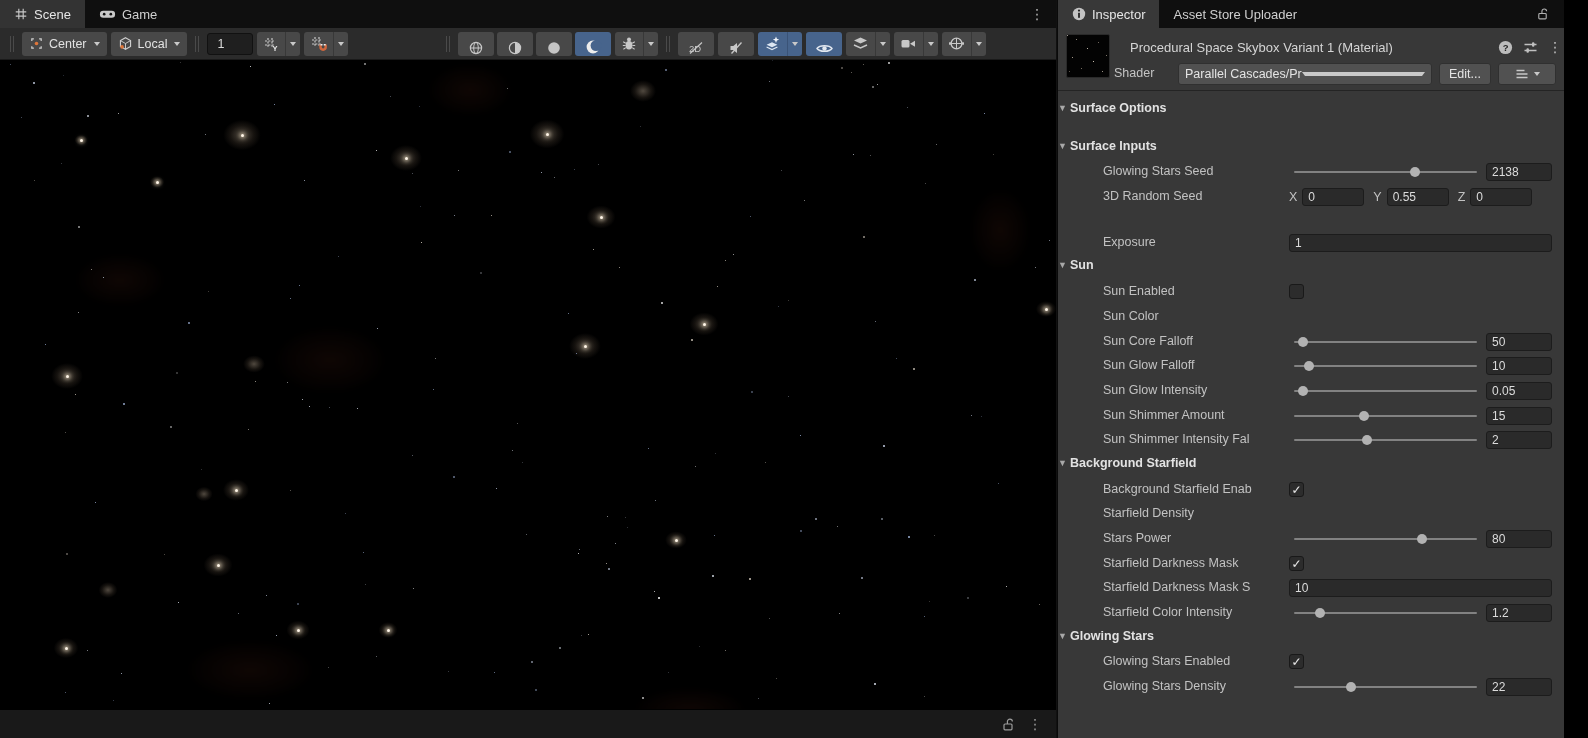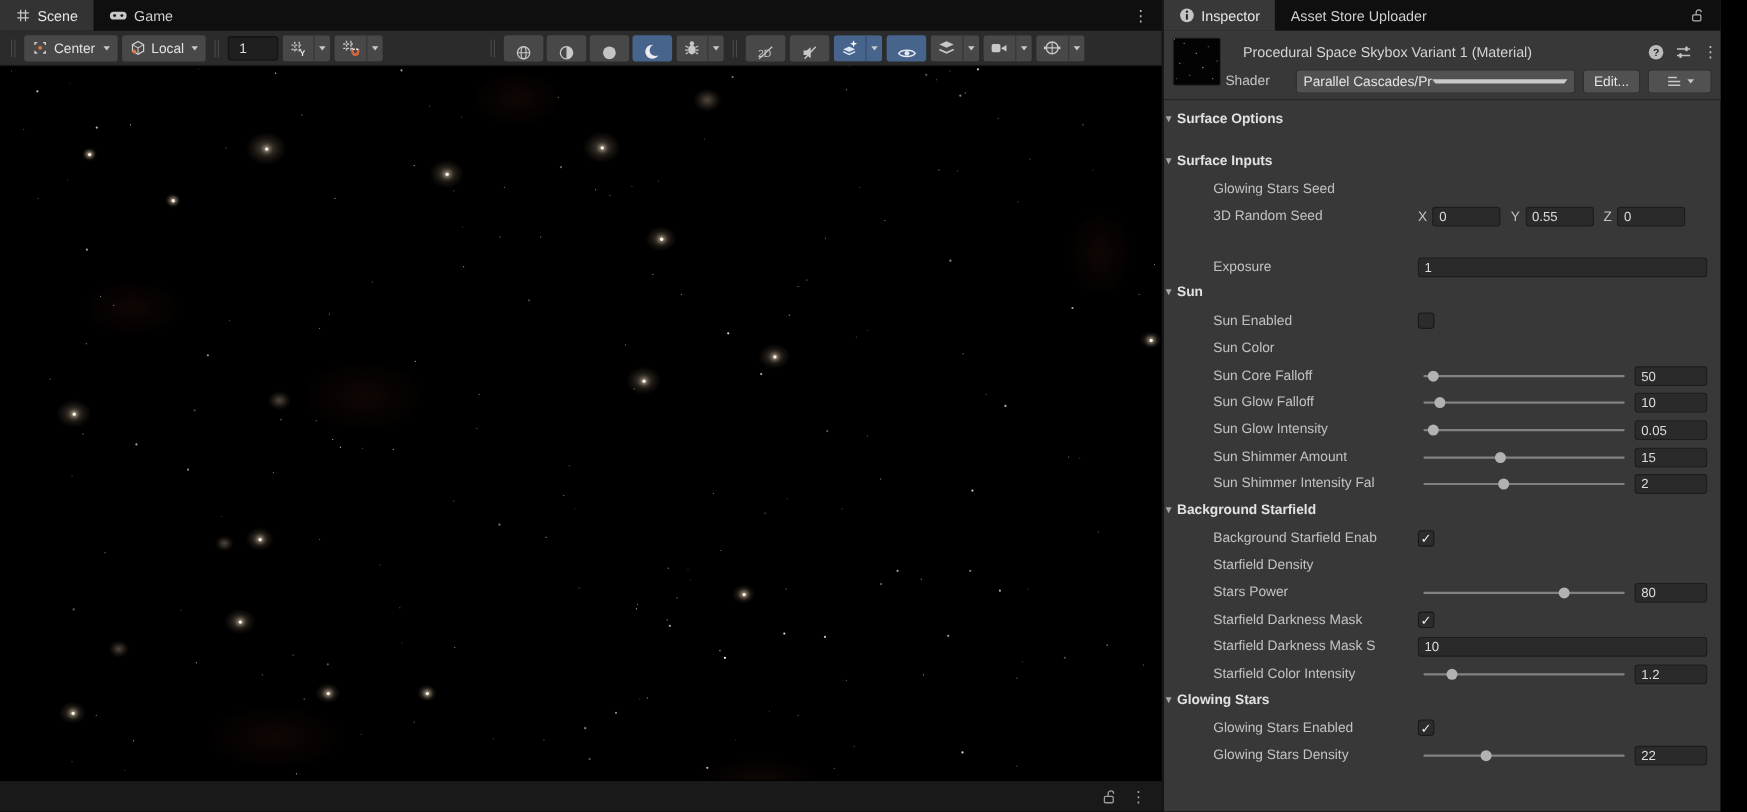--- a/index.html
+++ b/index.html
@@ -572,20 +572,27 @@
           <div class="fold">▼</div>
           <div class="seclabel">Surface Options</div>
         </div>
         <div class="spacer" style="height: 13px;"></div>
         <div class="row section1">
           <div class="fold">▼</div>
           <div class="seclabel">Surface Inputs</div>
         </div>
         <div class="row ">
           <div class="plabel">Glowing Stars Seed</div>
+          <div class="ctrl">
+            <div class="trackwrap">
+              <div class="track"></div>
+              <div class="handle" style="left: calc(66% - 6.6px);"></div>
+            </div>
+            <div class="valbox">2138</div>
+          </div>
         </div>
         <div class="row ">
           <div class="plabel">3D Random Seed</div>
           <div class="ctrl">
             <div class="vecgrp">
               <div class="axis">X</div>
               <div class="vfield">0</div>
               <div class="axis">Y</div>
               <div class="vfield">0.55</div>
               <div class="axis">Z</div>

